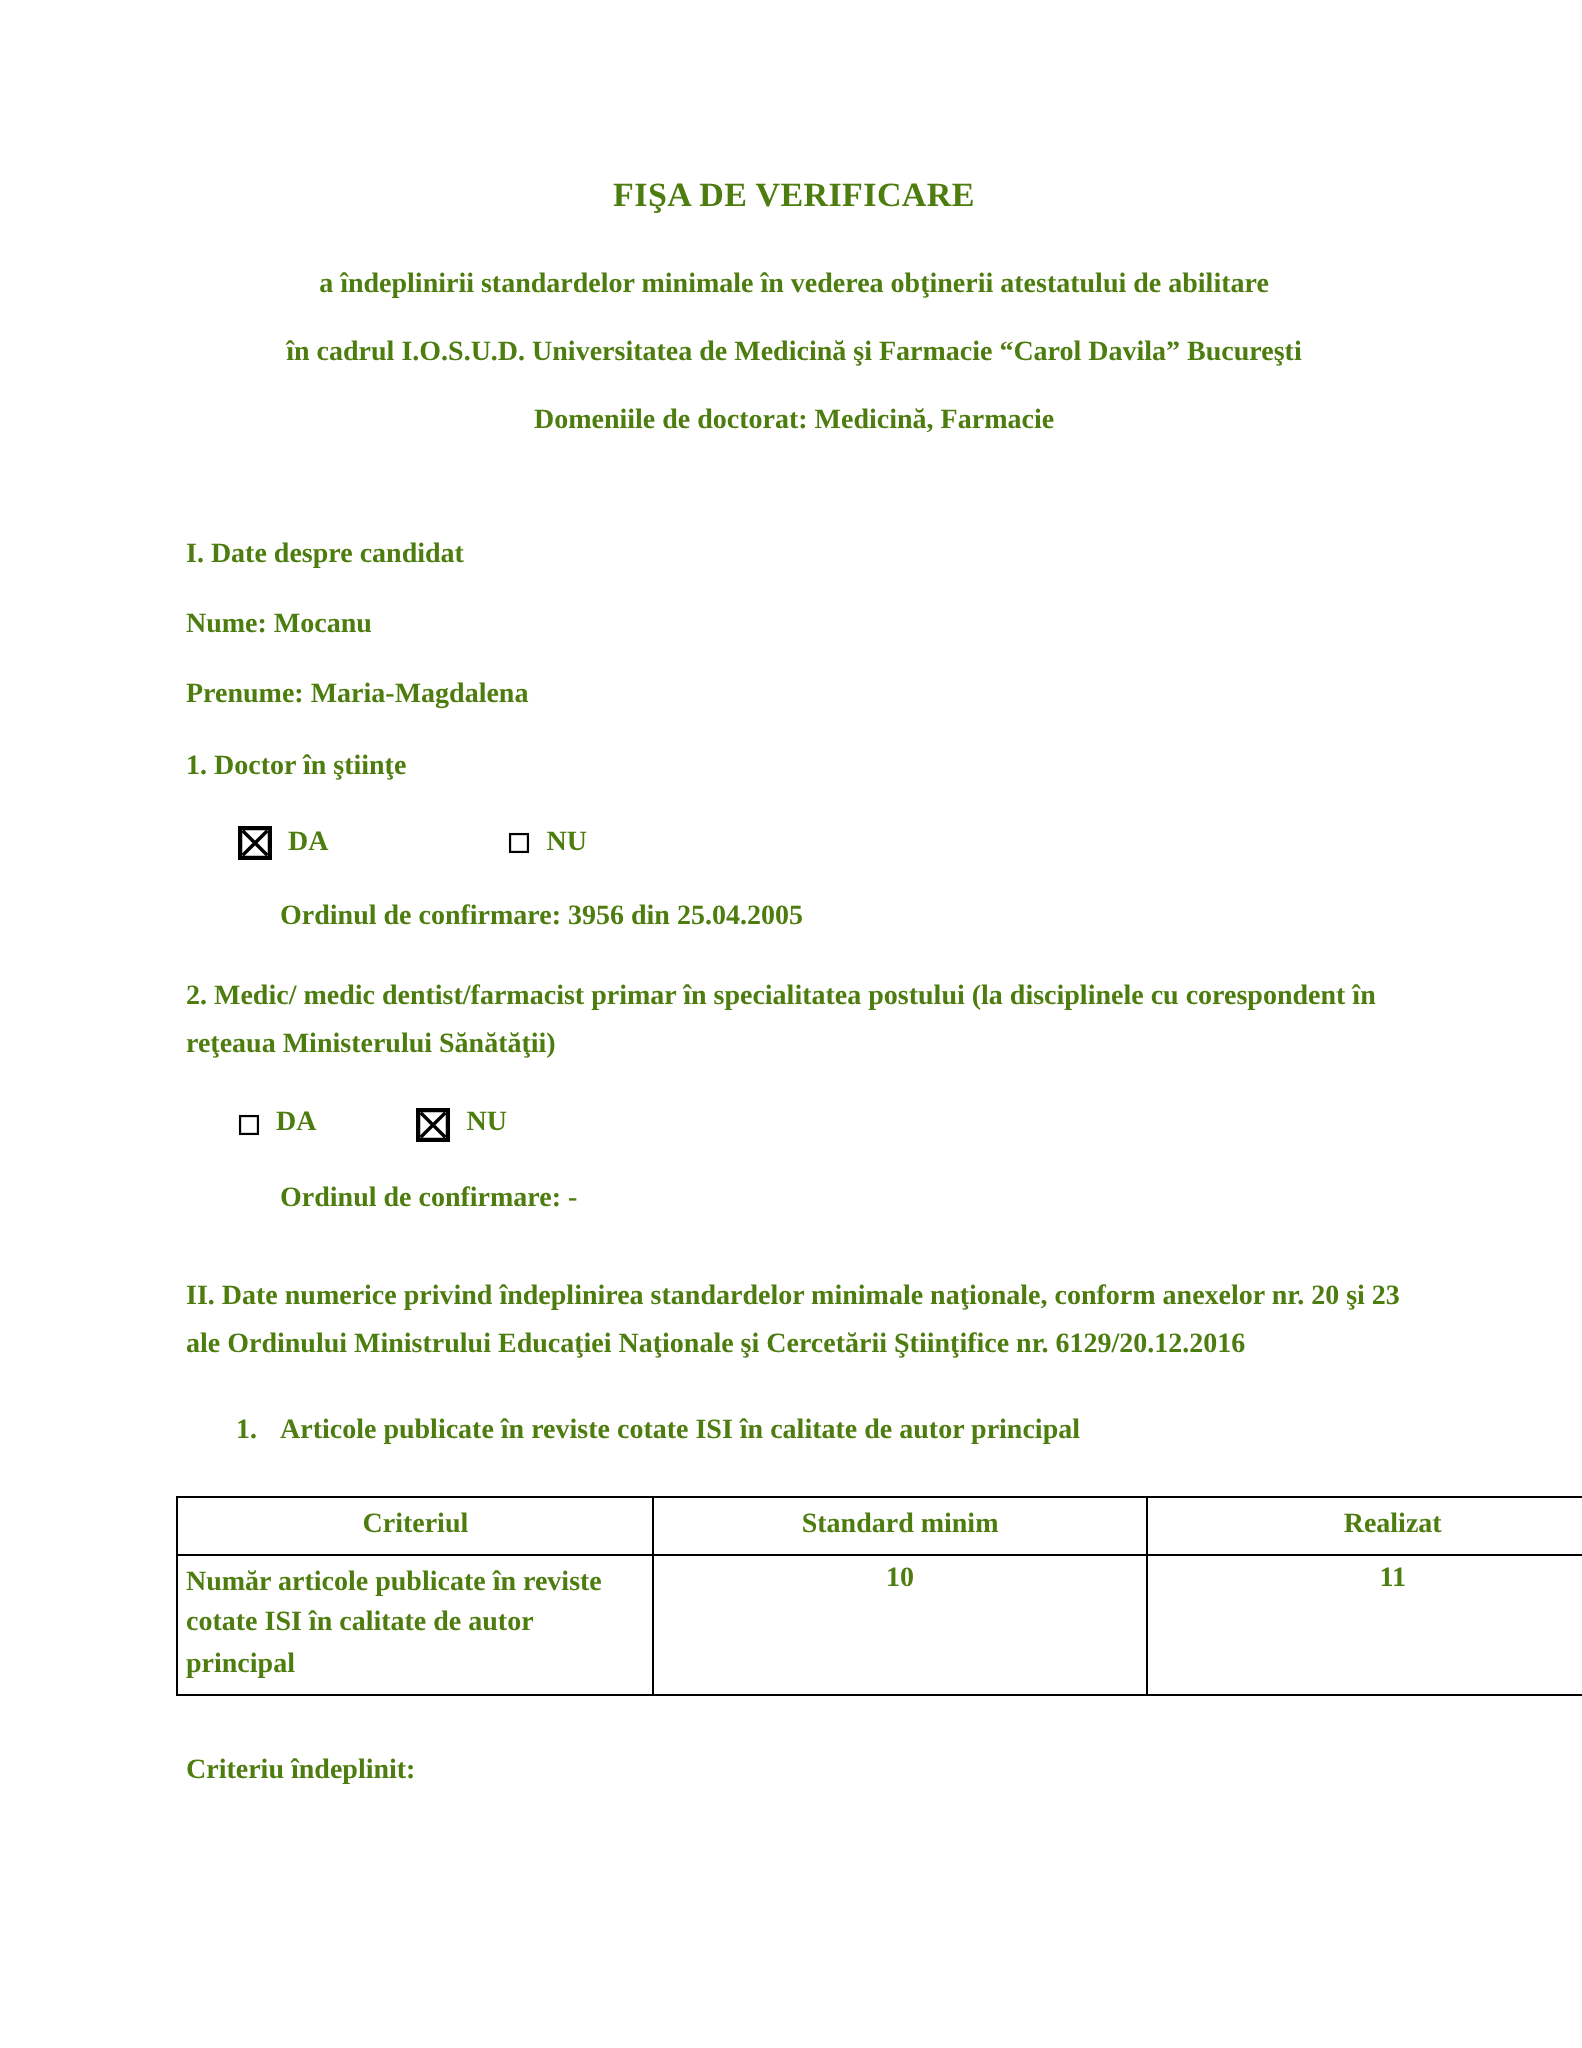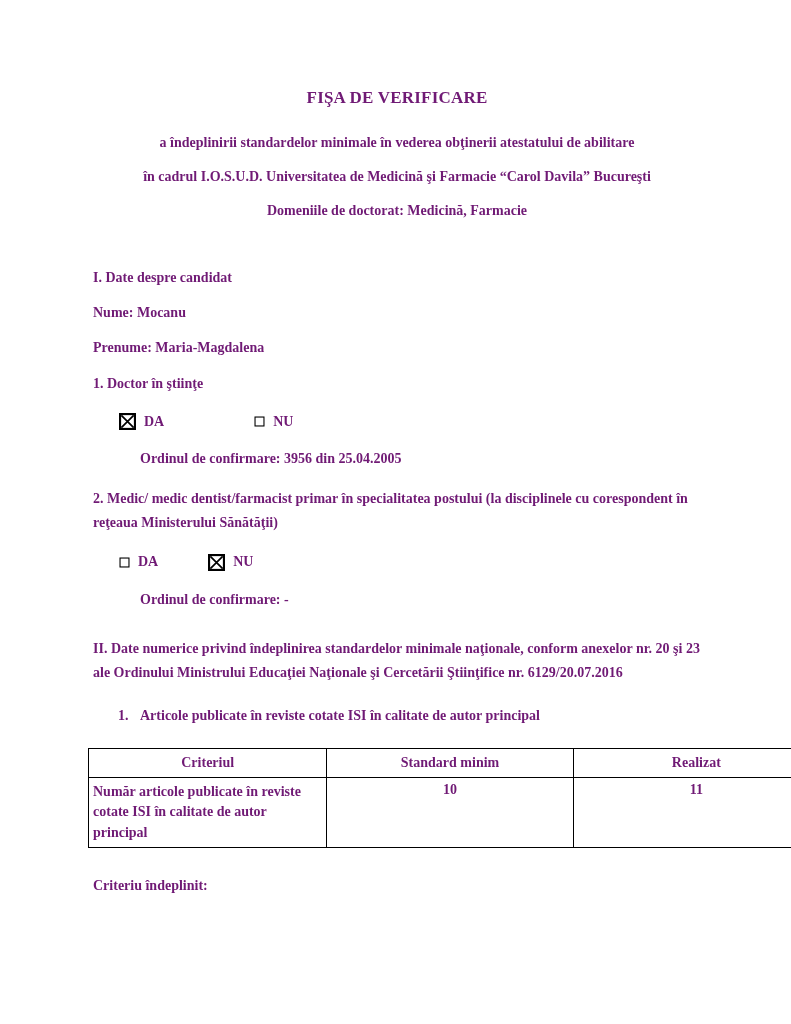--- a/index.html
+++ b/index.html
@@ -4,21 +4,21 @@
 <style>
   html, body { margin: 0; padding: 0; background: #ffffff; }
   .page {
     position: relative;
     width: 791px;
     height: 1024px;
     box-sizing: border-box;
     background: #ffffff;
     font-family: "Liberation Serif", "DejaVu Serif", serif;
     font-weight: bold;
-    color: #701a75;
+    color: #4d7c0f;
     padding: 88px 90px 0 93px;
     overflow: hidden;
   }
   .title {
     text-align: center;
     font-size: 17px;
     letter-spacing: 0.2px;
     margin: 0 0 26px 0;
   }
   .subtitle {
@@ -138,21 +138,21 @@
         </svg>
       </span>
       <span>NU</span>
     </span>
   </div>
 
   <div class="block">
     <span class="line">Ordinul de confirmare: -</span>
   </div>
 
-  <p class="multi" style="margin-top:26px;">II. Date numerice privind îndeplinirea standardelor minimale naţionale,  conform anexelor nr. 20 şi 23 ale Ordinului Ministrului Educaţiei Naţionale şi Cercetării Ştiinţifice nr. 6129/20.07.2016</p>
+  <p class="multi" style="margin-top:26px;">II. Date numerice privind îndeplinirea standardelor minimale naţionale,  conform anexelor nr. 20 şi 23 ale Ordinului Ministrului Educaţiei Naţionale şi Cercetării Ştiinţifice nr. 6129/20.12.2016</p>
 
   <p class="numbered">
     <span class="no">1.</span><span>Articole publicate în reviste cotate ISI în calitate de autor principal</span>
   </p>
 
   <table class="criteria">
     <thead>
       <tr>
         <th>Criteriul</th>
         <th>Standard minim</th>

